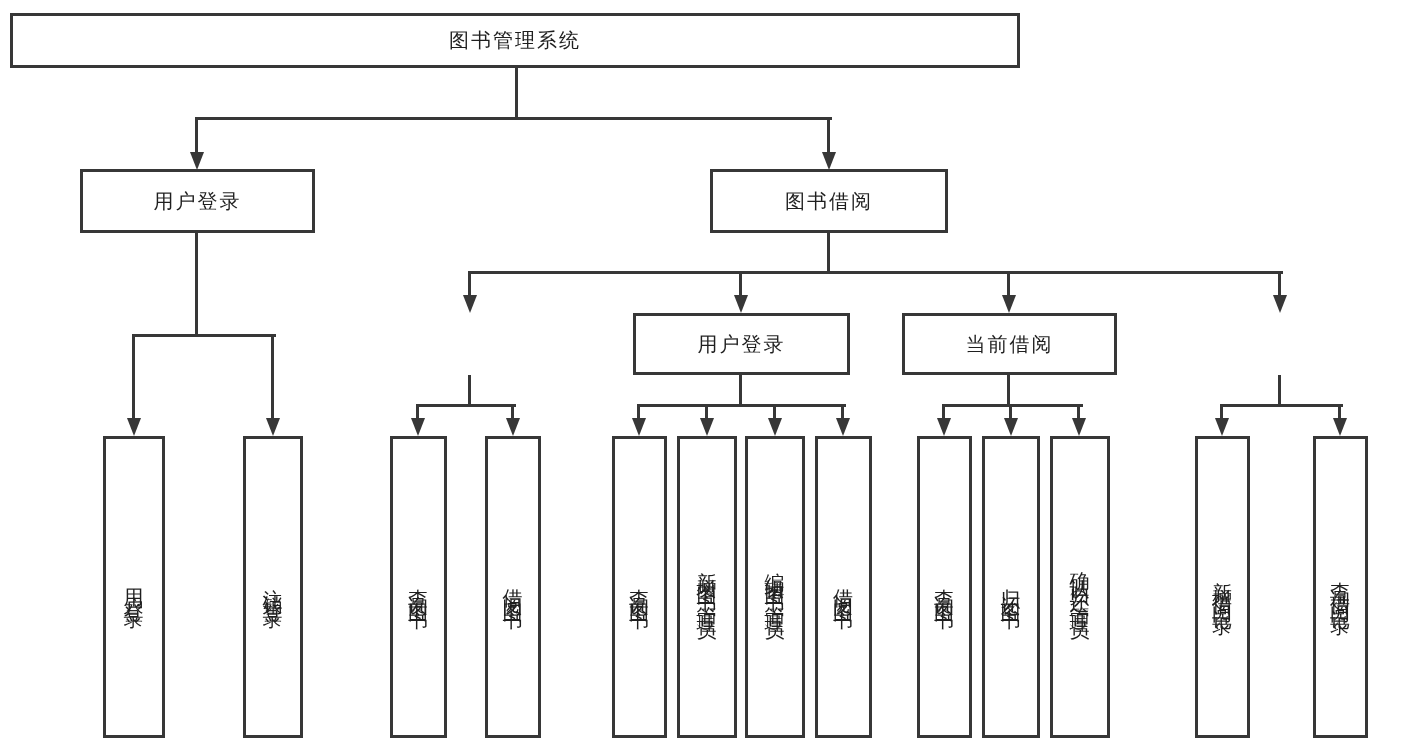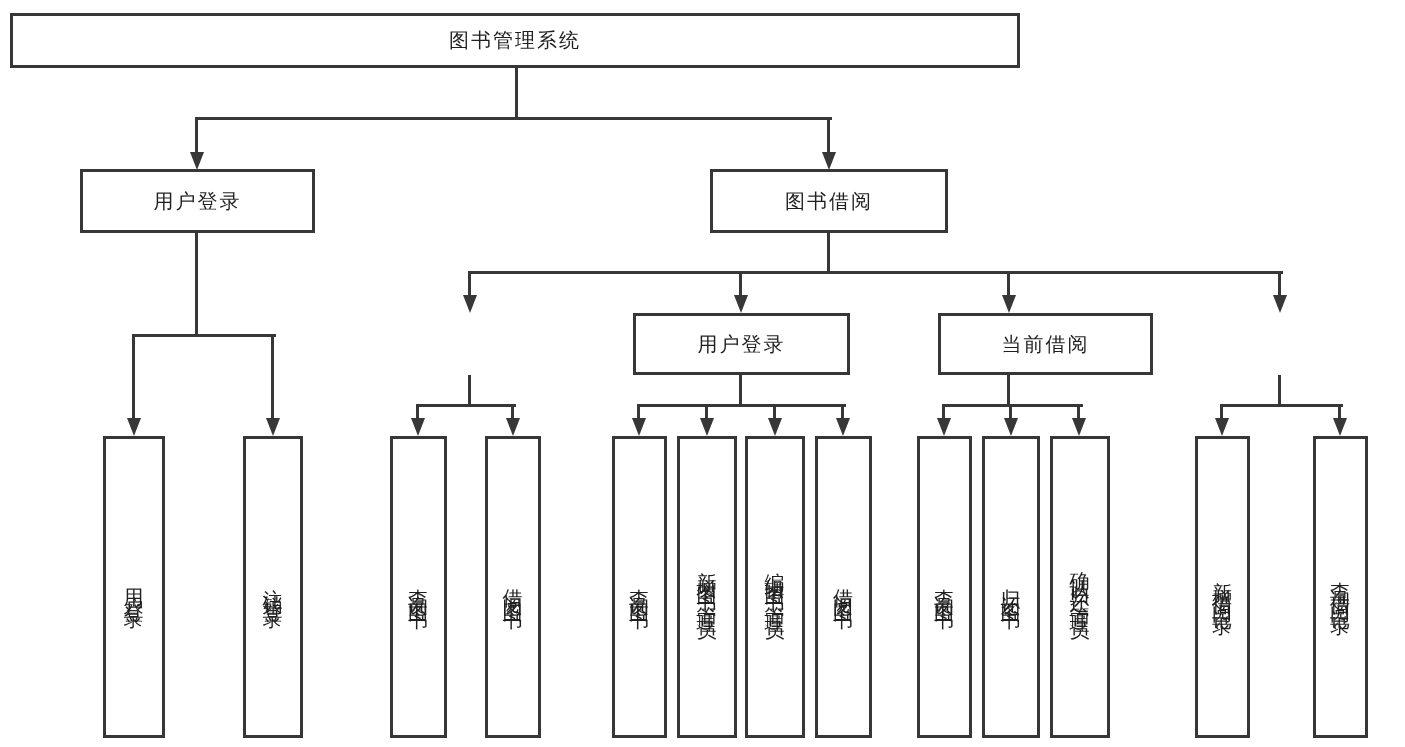--- a/index.html
+++ b/index.html
@@ -129,21 +129,21 @@
   <div class="box hbox" style="left:80px;top:169px;width:235px;height:64px">
     <span>用户登录</span>
   </div>
   <div class="box hbox" style="left:710px;top:169px;width:238px;height:64px">
     <span>图书借阅</span>
   </div>
 
   <div class="box hbox" style="left:633px;top:313px;width:217px;height:62px">
     <span>用户登录</span>
   </div>
-  <div class="box hbox" style="left:938px;top:313px;width:215px;height:62px">
+  <div class="box hbox" style="left:902px;top:313px;width:215px;height:62px">
     <span>当前借阅</span>
   </div>
 
   <div class="box vbox" style="left:103px;top:436px;width:62px;height:302px">
     <span>用户登录</span>
   </div>
   <div class="box vbox" style="left:243px;top:436px;width:60px;height:302px">
     <span>注销登录</span>
   </div>
 

